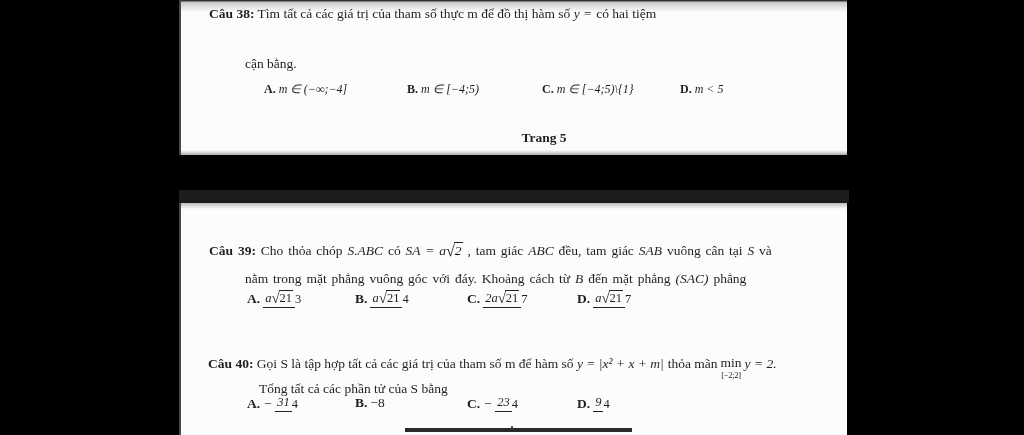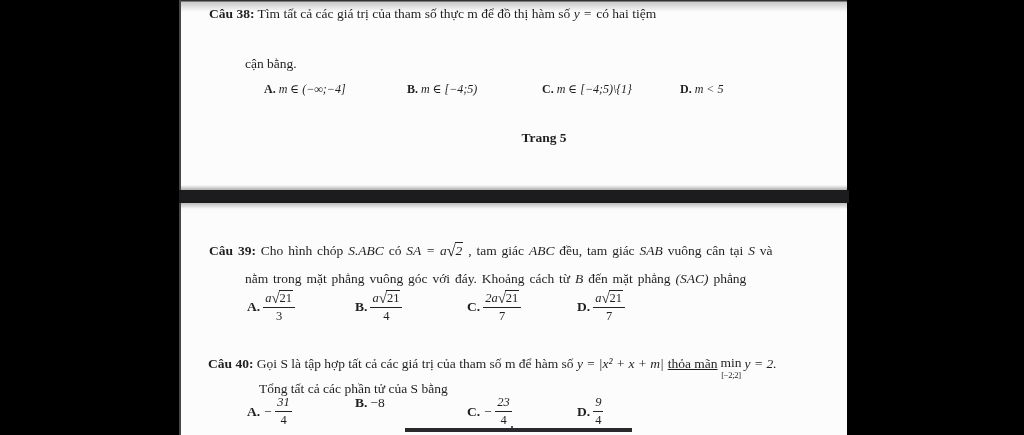--- a/index.html
+++ b/index.html
@@ -1,19 +1,19 @@
 <!DOCTYPE html>
 <html><head>
 <meta charset="utf-8">
 <style>
   html,body{margin:0;padding:0;background:#000;}
   .frame{position:relative;width:1024px;height:435px;background:#000;overflow:hidden;
          font-family:"Liberation Serif","DejaVu Serif",serif;color:#1f1f1f;}
   .page{position:absolute;left:179px;width:668px;background:#fcfcfc;border-left:2px solid #474747;box-sizing:border-box;}
-  .page5{top:0;height:190px;}
+  .page5{top:0;height:155px;font-family:Liberation Serif, serif;}
   .page5::before{content:'';position:absolute;top:0;left:0;right:0;height:12px;pointer-events:none;
       background:linear-gradient(#303030 0,#303030 1px,#c9c9c9 2px,rgba(255,255,255,0) 12px);}
   .page5::after{content:'';position:absolute;bottom:0;left:0;right:0;height:5px;pointer-events:none;
       background:linear-gradient(rgba(255,255,255,0),#aeaeae);}
   .band{position:absolute;left:179px;top:190px;width:670px;height:13px;background:#1c1c1e;}
   .page6{top:203px;height:232px;}
   .page6::before{content:'';position:absolute;top:0;left:0;right:0;height:6px;pointer-events:none;
       background:linear-gradient(#bdbdbd,rgba(255,255,255,0));}
 
   .line{position:absolute;white-space:nowrap;font-size:13.5px;line-height:20px;}
@@ -28,21 +28,21 @@
   .frac .den{padding-top:2px;display:inline-block;}
   .sqrt-sign{font-style:normal;font-size:1.2em;line-height:1;position:relative;top:1px;margin-right:-1px;}
   .rad{border-top:1.2px solid #222;padding:0 1px;}
 
   
   .opt38{position:absolute;top:0;white-space:nowrap;font-size:12px;}
   .footer{position:absolute;font-weight:bold;font-size:13.5px;transform:translateX(-50%);}
 
   .opt{position:absolute;display:flex;align-items:center;gap:3px;font-size:13.5px;}
   .opt .letter{font-weight:bold;font-style:normal;}
-  .ofrac{display:inline-flex;flex-direction:column;align-items:center;font-size:12.5px;line-height:15px;}
+  .ofrac{display:inline-flex;flex-direction:row;align-items:center;font-size:12.5px;line-height:15px;}
   .ofrac .fn{border-bottom:1.2px solid #222;padding:0 2px 1px;font-style:italic;}
   .ofrac .fd{padding-top:1px;font-style:normal;}
 
   
   .minblock{display:inline-flex;flex-direction:column;align-items:center;vertical-align:middle;
             line-height:1;margin:8px 3px;position:relative;top:3px;}
   .min-op{font-style:normal;font-size:13.5px;}
   .min-sub{font-style:normal;font-size:8.5px;margin-top:1px;letter-spacing:-0.3px;}
 
   .ws{word-spacing:1.5px;}
@@ -70,21 +70,21 @@
     </div>
 
     <div class="footer" style="left:363px;top:130px;">Trang 5</div>
   </div>
 
   <div class="band"></div>
 
   <div class="page page6">
 
     <div class="line ws" style="left:28px;top:38px;">
-      <span class="qlabel">Câu 39:</span><span> Cho hình chóp </span><span class="math">S.ABC</span><span> có </span><span class="math">SA = a</span><span class="sqrt-sign">√</span><span class="rad math">2</span><span> , tam giác </span><span class="math">ABC</span><span> đều, tam giác </span><span class="math">SAB</span><span> vuông cân tại </span><span class="math">S</span><span> và</span>
+      <span class="qlabel">Câu 39:</span><span> Cho thỏa chóp </span><span class="math">S.ABC</span><span> có </span><span class="math">SA = a</span><span class="sqrt-sign">√</span><span class="rad math">2</span><span> , tam giác </span><span class="math">ABC</span><span> đều, tam giác </span><span class="math">SAB</span><span> vuông cân tại </span><span class="math">S</span><span> và</span>
     </div>
 
     <div class="line ws" style="left:64px;top:66px;">
       <span>nằm trong mặt phẳng vuông góc với đáy. Khoảng cách từ </span><span class="math">B</span><span> đến mặt phẳng </span><span class="math">(SAC)</span><span> phẳng</span>
     </div>
 
     <div>
       <span class="opt" style="left:66px;top:87px;">
         <span class="letter">A.</span>
         <span class="ofrac">
@@ -109,21 +109,21 @@
       <span class="opt" style="left:396px;top:87px;">
         <span class="letter">D.</span>
         <span class="ofrac">
             <span class="fn"><span>a</span><span class="sqrt-sign">√</span><span class="rad roman">21</span></span>
             <span class="fd">7</span>
           </span>
       </span>
     </div>
 
     <div class="line" style="left:27px;top:142px;">
-      <span class="qlabel">Câu 40:</span><span> Gọi S là tập hợp tất cả các giá trị của tham số m để hàm số </span><span class="math">y = |x² + x + m|</span><span style="margin-left:4px;text-decoration:underline;">thỏa mãn</span><span class="minblock">
+      <span class="qlabel">Câu 40:</span><span> Gọi S là tập hợp tất cả các giá trị của tham số m để hàm số </span><span class="math">y = |x² + x + m|</span><span style="margin-left:4px;">thỏa mãn</span><span class="minblock">
           <span class="min-op">min</span>
           <span class="min-sub">[−2;2]</span>
         </span><span class="math">y = 2.</span>
     </div>
 
     <div class="line" style="left:78px;top:176px;">Tổng tất cả các phần tử của S bằng</div>
 
     <div>
       <span class="opt" style="left:66px;top:192px;">
         <span class="letter">A.</span>

